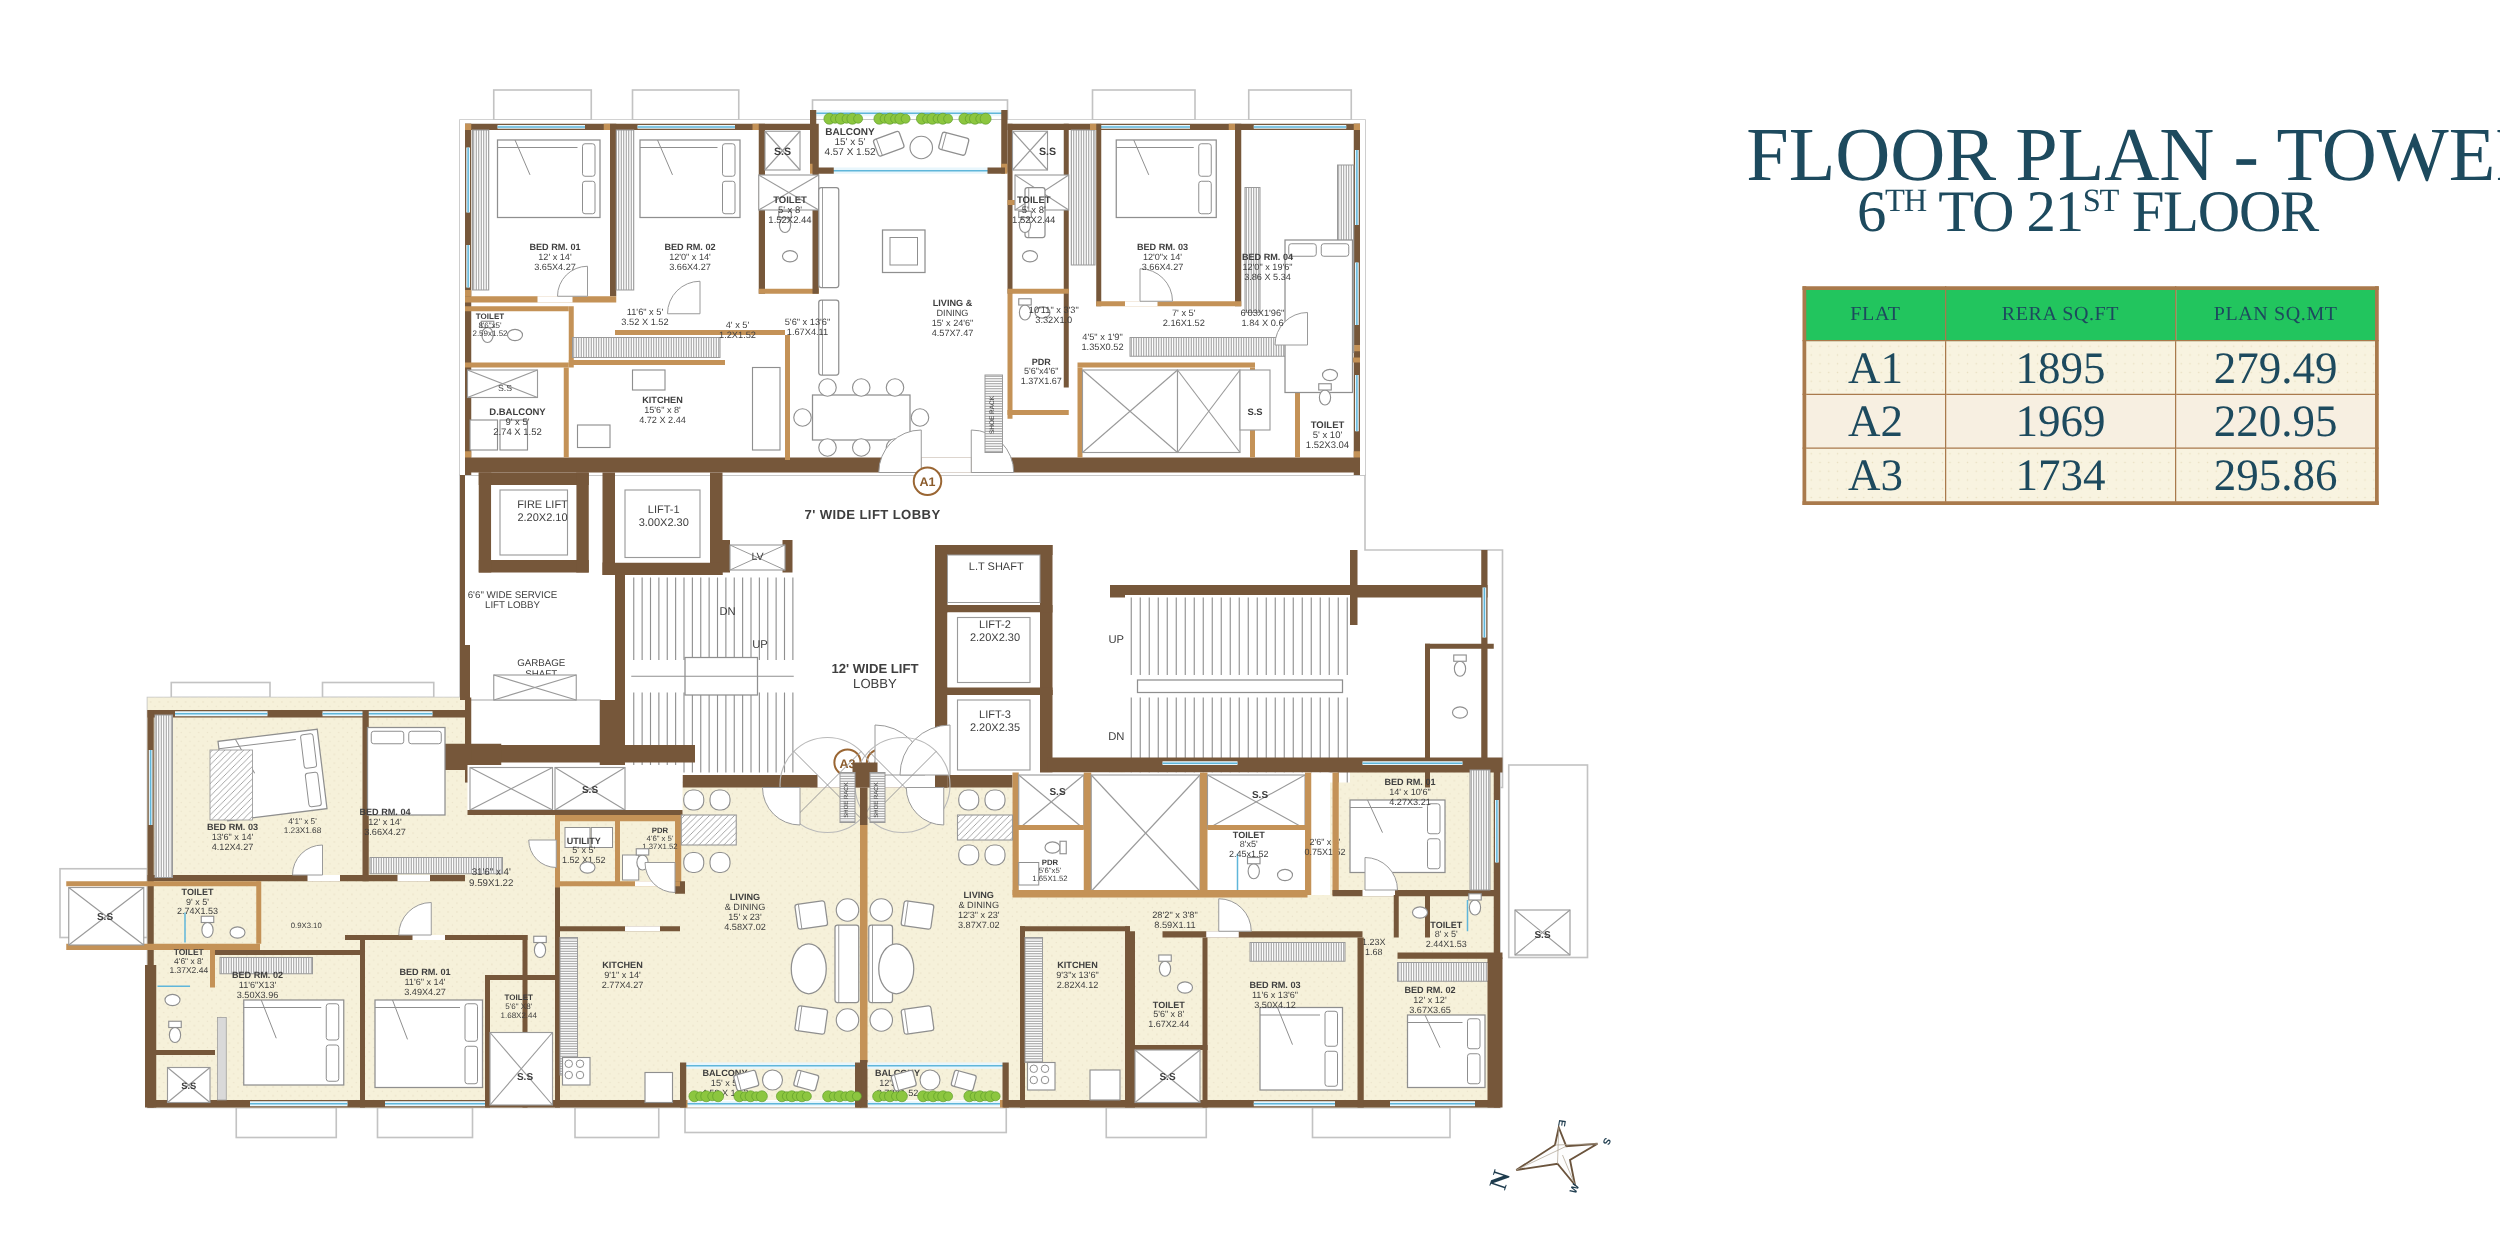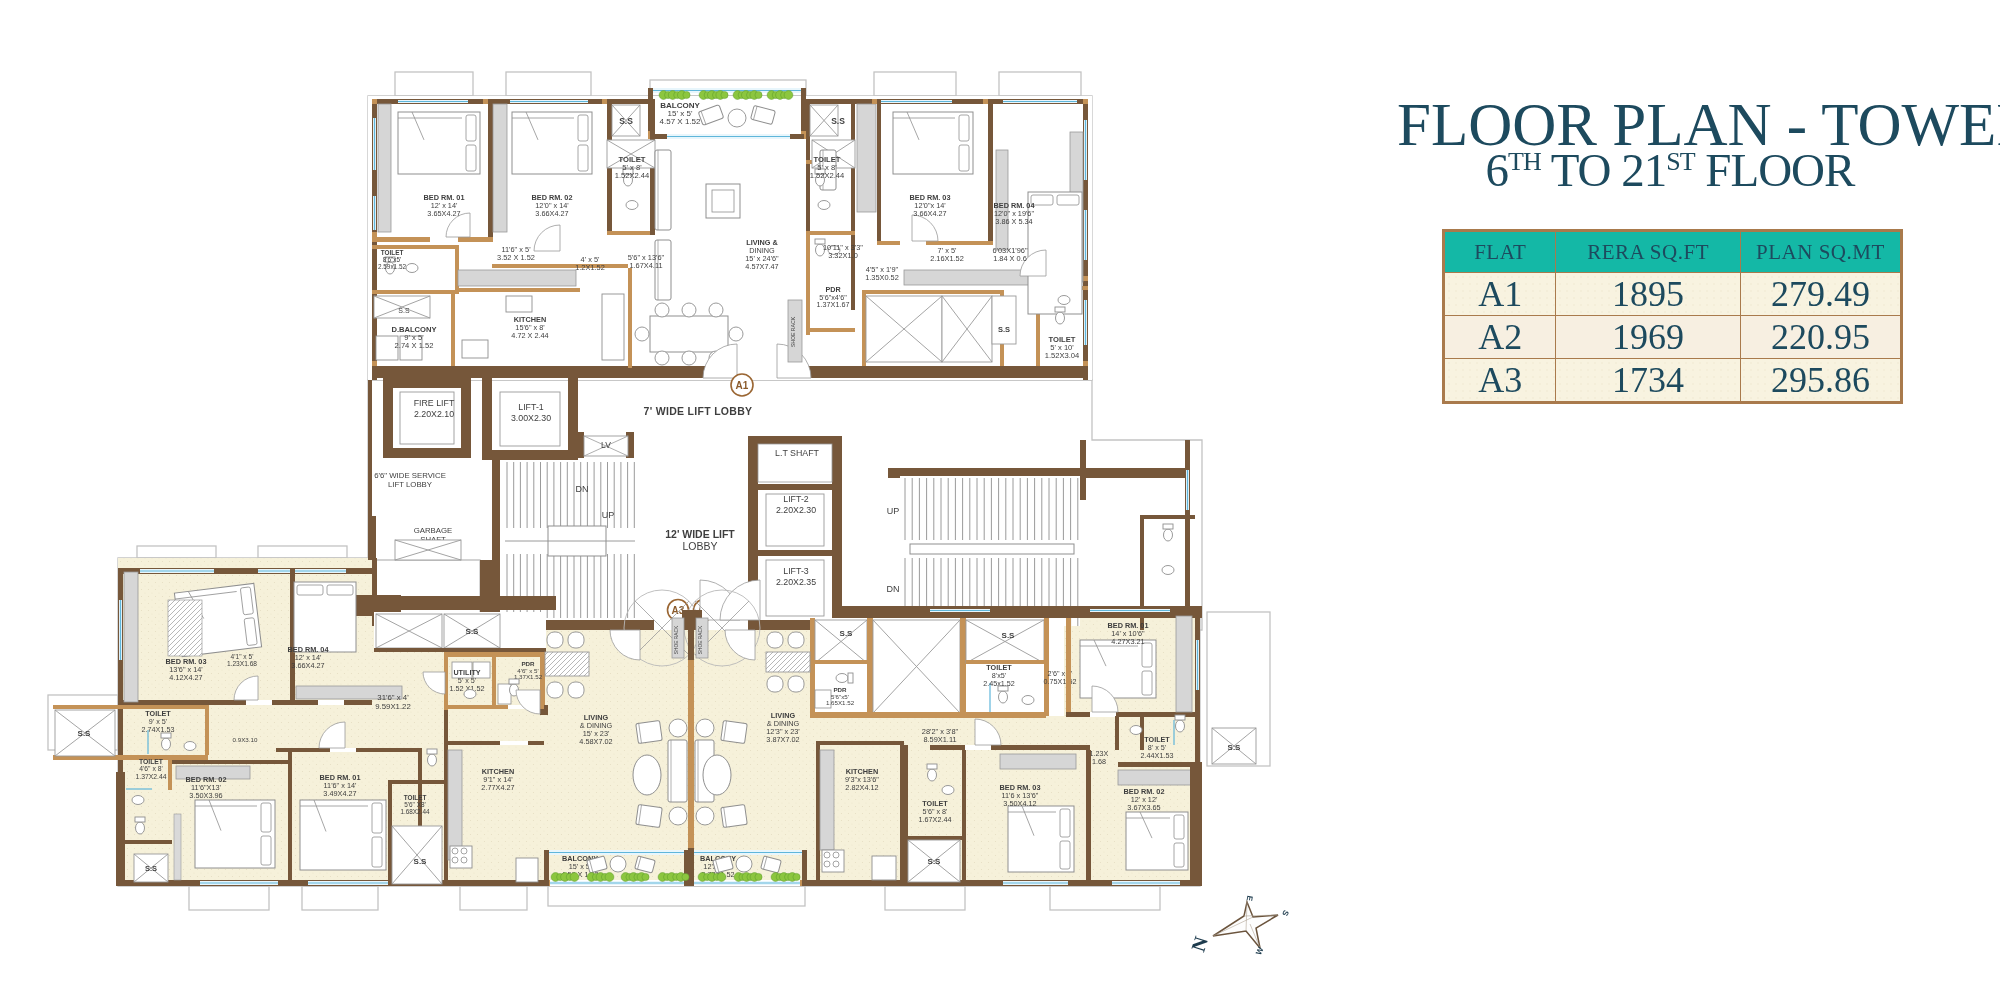--- a/index.html
+++ b/index.html
@@ -4,21 +4,21 @@
 <style>
 html,body{margin:0;padding:0;background:#ffffff;width:2000px;height:1000px;overflow:hidden}
 #page{position:relative;width:2000px;height:1000px;font-family:"Liberation Sans",sans-serif}
 #plan{position:absolute;left:0;top:0}
 .ttl{position:absolute;color:#1d4a5e;font-family:"Liberation Serif",serif;text-align:center;white-space:nowrap}
 #t1{left:1397px;top:90px;width:546px;font-size:61px}
 #t2{left:1397px;top:143px;width:546px;font-size:47px;letter-spacing:-1px}
 #t2 sup{font-size:26px;vertical-align:16px}
 #tbl{position:absolute;left:1442px;top:229px;width:461px;height:175px;border-collapse:collapse;font-family:"Liberation Serif",serif;color:#1d4a5e;text-align:center;border:3px solid #a97a4c}
 #tbl td{border:1.5px solid #a97a4c;background:#f8f3e0;background-image:radial-gradient(#e8dfc2 0.7px, transparent 0.8px);background-size:7px 7px;font-size:36px;padding:0;white-space:nowrap}
-#tbl tr.h td{background:#14b8a6;font-size:21px;height:40px;letter-spacing:0.5px}
+#tbl tr.h td{background:#22c55e;font-size:16px;height:40px;letter-spacing:0.5px}
 #tbl tr.r2 td{background:#f7efe1}
 #tbl td.c1{width:112px}#tbl td.c2{width:185px}#tbl td.c3{width:160px}
 </style>
 </head>
 <body>
 <div id="page">
 <svg id="plan" width="2000" height="1000" viewBox="0 0 2000 1000">
 <defs>
 <pattern id="hv" width="4" height="4" patternUnits="userSpaceOnUse">
  <rect width="4" height="4" fill="#ffffff"></rect>

